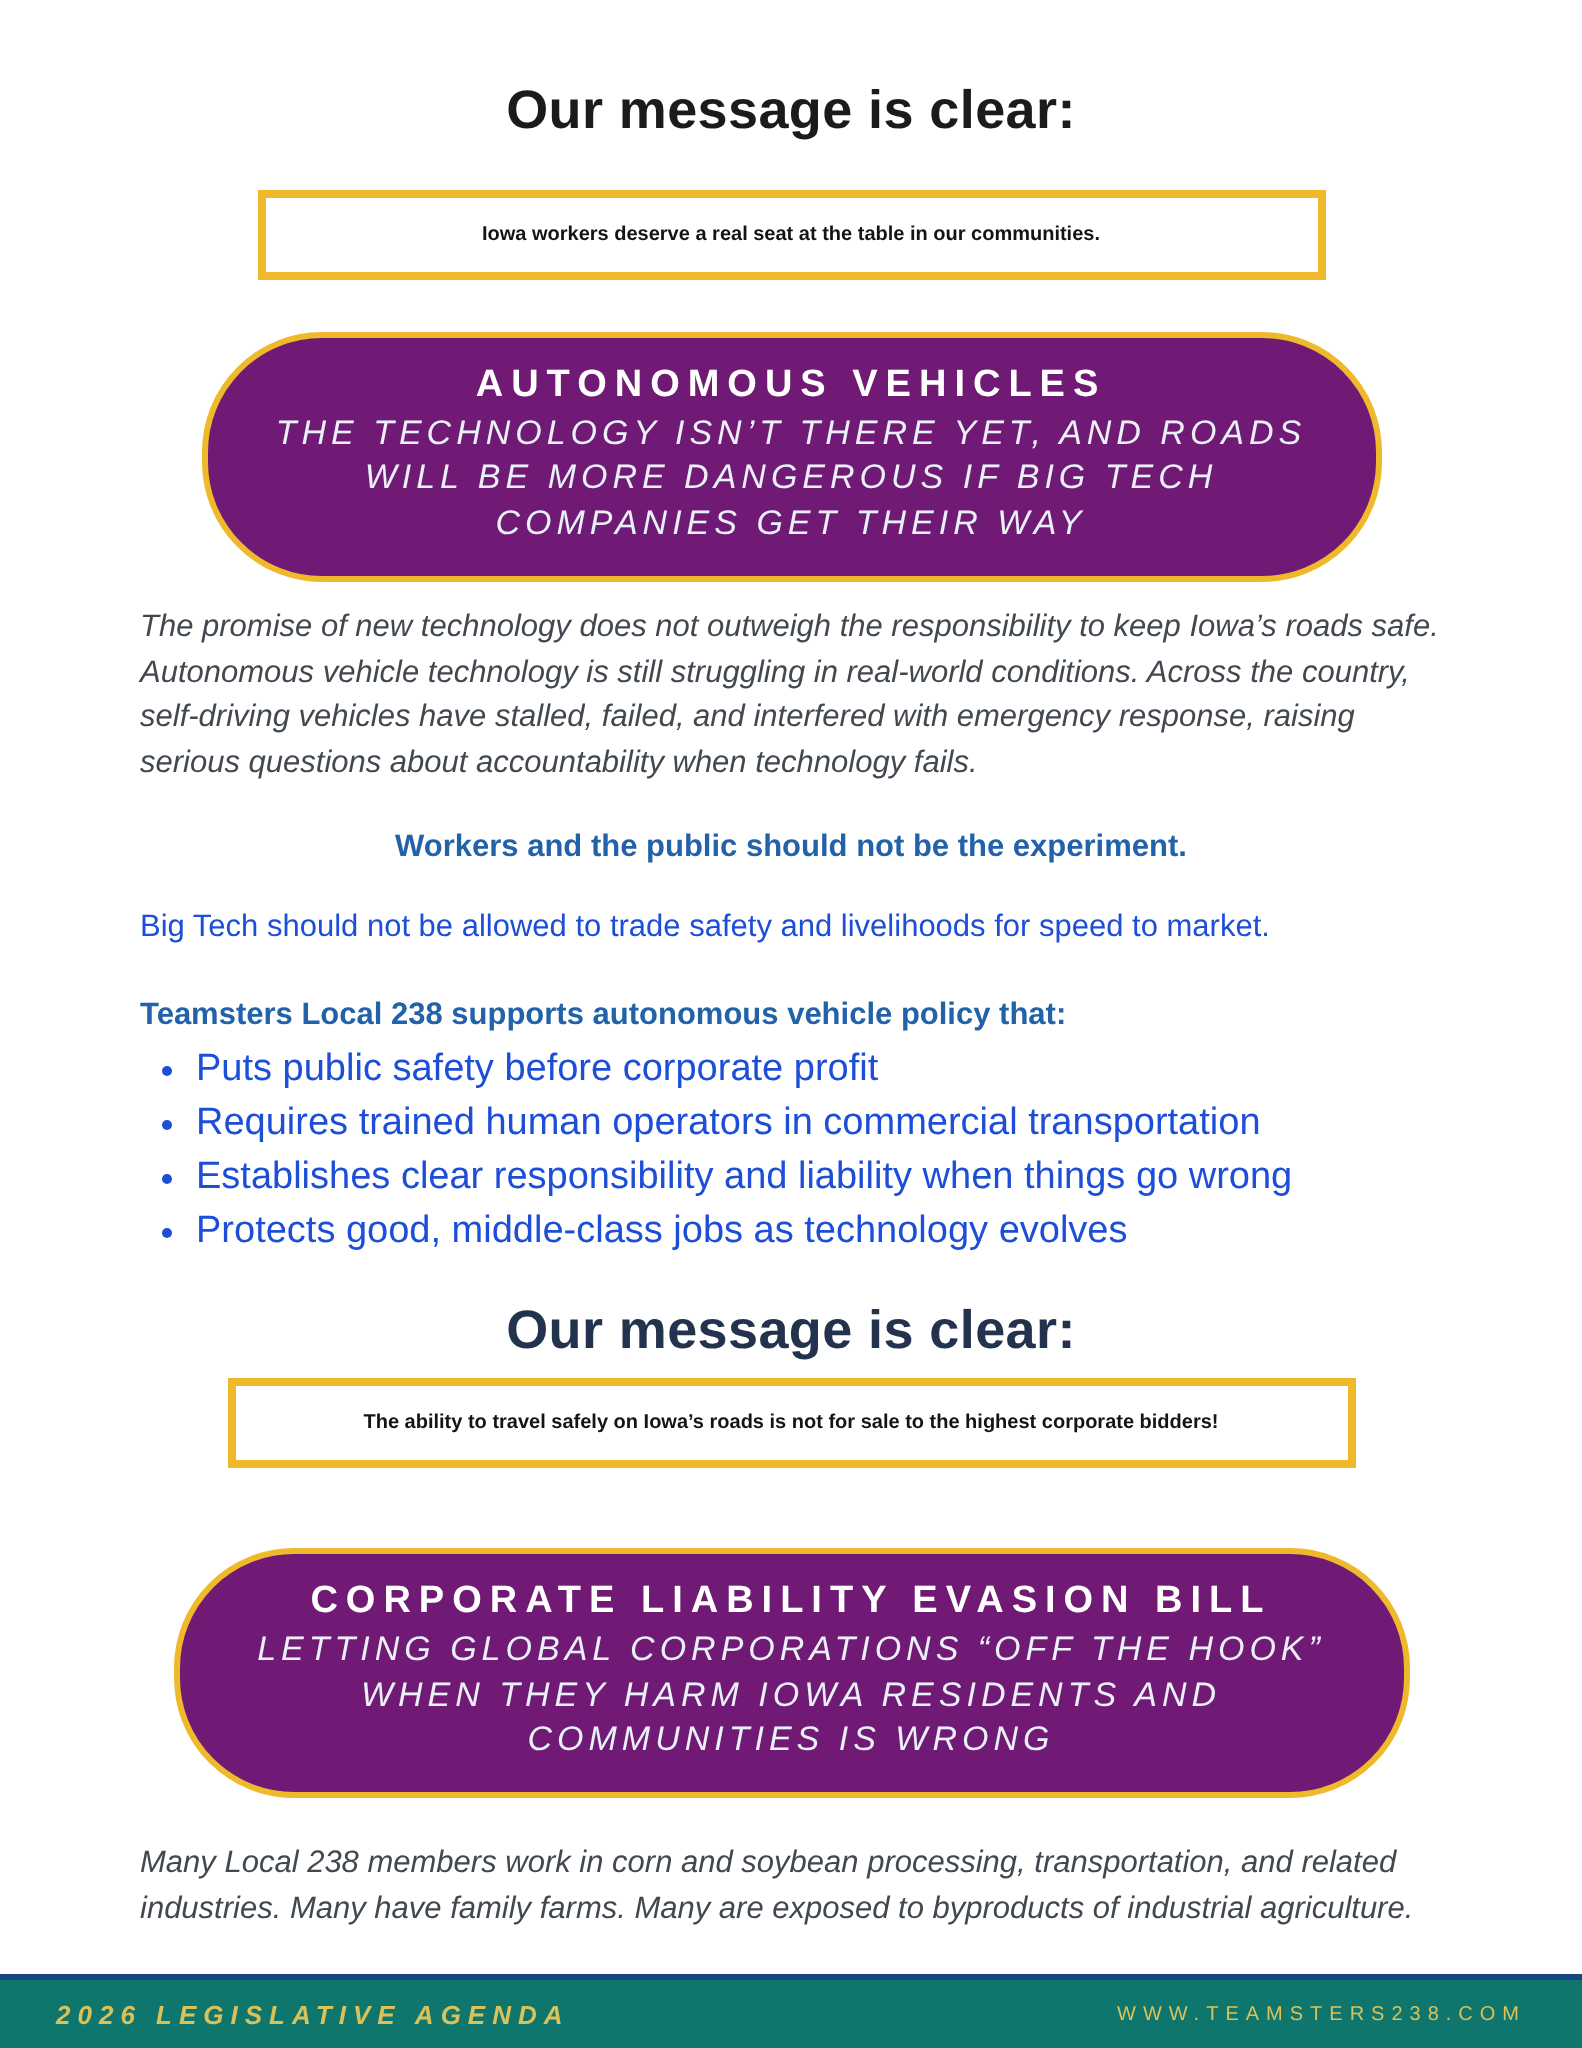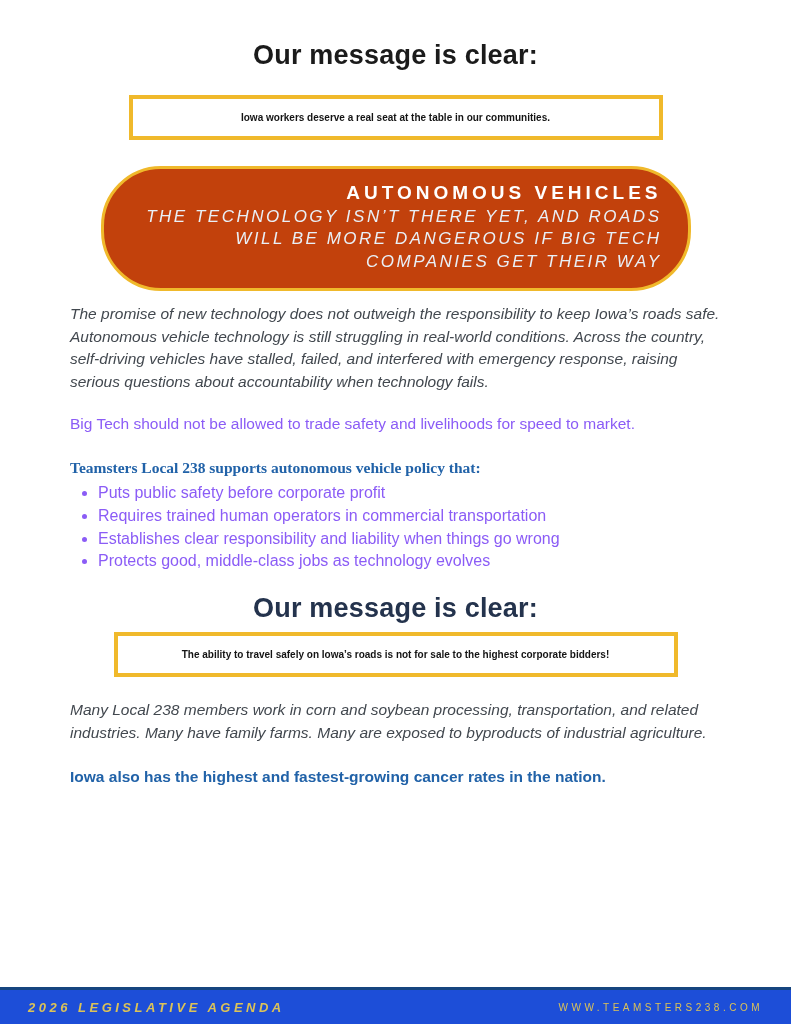--- a/index.html
+++ b/index.html
@@ -35,25 +35,25 @@
     font-size: 10px;
     font-weight: bold;
     color: #141414;
     line-height: 1.3;
   }
   .callout-box.first { width: 498px; }
   .callout-box.second { width: 528px; margin-top: 8px; }
 
   .pill-banner {
     margin: 26px auto 0 auto;
-    background: #c2410c;
+    background: #701a75;
     border: 3px solid #f0b92b;
     border-radius: 60px;
     padding: 13px 26px 15px 26px;
-    text-align: right;
+    text-align: center;
     box-sizing: border-box;
   }
   .pill-banner.first { width: 590px; }
   .pill-banner.second { width: 618px; margin-top: 40px; }
   .pill-title {
     color: #ffffff;
     font-size: 19px;
     font-weight: bold;
     letter-spacing: 4px;
     margin: 0 0 2px 0;
@@ -76,54 +76,53 @@
     font-style: italic;
   }
   .emphasis-center {
     color: #2162a8;
     font-size: 15.5px;
     font-weight: bold;
     text-align: center;
     margin: 22px 0 0 0;
   }
   .plain-line {
-    color: #8b5cf6;
+    color: #1d4ed8;
     font-size: 15.5px;
     margin: 22px 0 0 0;
   }
   .list-intro {
     color: #2162a8;
     font-size: 15.5px;
     font-weight: bold;
     margin: 26px 0 0 0;
-    font-family: Liberation Serif, serif;
   }
   .bullet-list {
     margin: 5px 0 0 0;
     padding: 0 0 0 28px;
-    color: #8b5cf6;
-    font-size: 16px;
+    color: #1d4ed8;
+    font-size: 19px;
     line-height: 1.42;
   }
   .bullet-list li { margin: 0; }
 
   .emphasis-left {
     color: #2162a8;
     font-size: 15.5px;
     font-weight: bold;
     margin: 24px 0 0 0;
   }
 
   .footer-bar {
     position: absolute;
     left: 0;
     bottom: 0;
     width: 100%;
     height: 37px;
-    background: #1d4ed8;
+    background: #0f766e;
     border-top: 3px solid #16457f;
     display: flex;
     align-items: center;
     justify-content: space-between;
     padding: 0 28px;
     box-sizing: border-box;
   }
   .footer-left {
     color: #dbc258;
     font-size: 13px;
@@ -149,38 +148,43 @@
       <span>Iowa workers deserve a real seat at the table in our communities.</span>
     </div>
 
     <div class="pill-banner first">
       <p class="pill-title">AUTONOMOUS VEHICLES</p>
       <p class="pill-subtitle">THE TECHNOLOGY ISN’T THERE YET, AND ROADS WILL BE MORE DANGEROUS IF BIG TECH COMPANIES GET THEIR WAY</p>
     </div>
 
     <p class="body-para">The promise of new technology does not outweigh the responsibility to keep Iowa’s roads safe. Autonomous vehicle technology is still struggling in real-world conditions. Across the country, self-driving vehicles have stalled, failed, and interfered with emergency response, raising serious questions about accountability when technology fails.</p>
 
+    <p class="emphasis-center">Workers and the public should not be the experiment.</p>
 
     <p class="plain-line">Big Tech should not be allowed to trade safety and livelihoods for speed to market.</p>
 
     <p class="list-intro">Teamsters Local 238 supports autonomous vehicle policy that:</p>
 
     <ul class="bullet-list">
       <li>Puts public safety before corporate profit</li>
       <li>Requires trained human operators in commercial transportation</li>
       <li>Establishes clear responsibility and liability when things go wrong</li>
       <li>Protects good, middle-class jobs as technology evolves</li>
     </ul>
 
     <h1 class="big-heading second">Our message is clear:</h1>
 
     <div class="callout-box second">
       <span>The ability to travel safely on Iowa’s roads is not for sale to the highest corporate bidders!</span>
     </div>
 
+    <div class="pill-banner second">
+      <p class="pill-title">CORPORATE LIABILITY EVASION BILL</p>
+      <p class="pill-subtitle">LETTING GLOBAL CORPORATIONS “OFF THE HOOK” WHEN THEY HARM IOWA RESIDENTS AND COMMUNITIES IS WRONG</p>
+    </div>
 
     <p class="body-para" style="margin-top:22px;">Many Local 238 members work in corn and soybean processing, transportation, and related industries. Many have family farms. Many are exposed to byproducts of industrial agriculture.</p>
 
     <p class="emphasis-left">Iowa also has the highest and fastest-growing cancer rates in the nation.</p>
 
   </div>
 
   <div class="footer-bar">
     <span class="footer-left">2026 LEGISLATIVE AGENDA</span>
     <span class="footer-right">WWW.TEAMSTERS238.COM</span>

